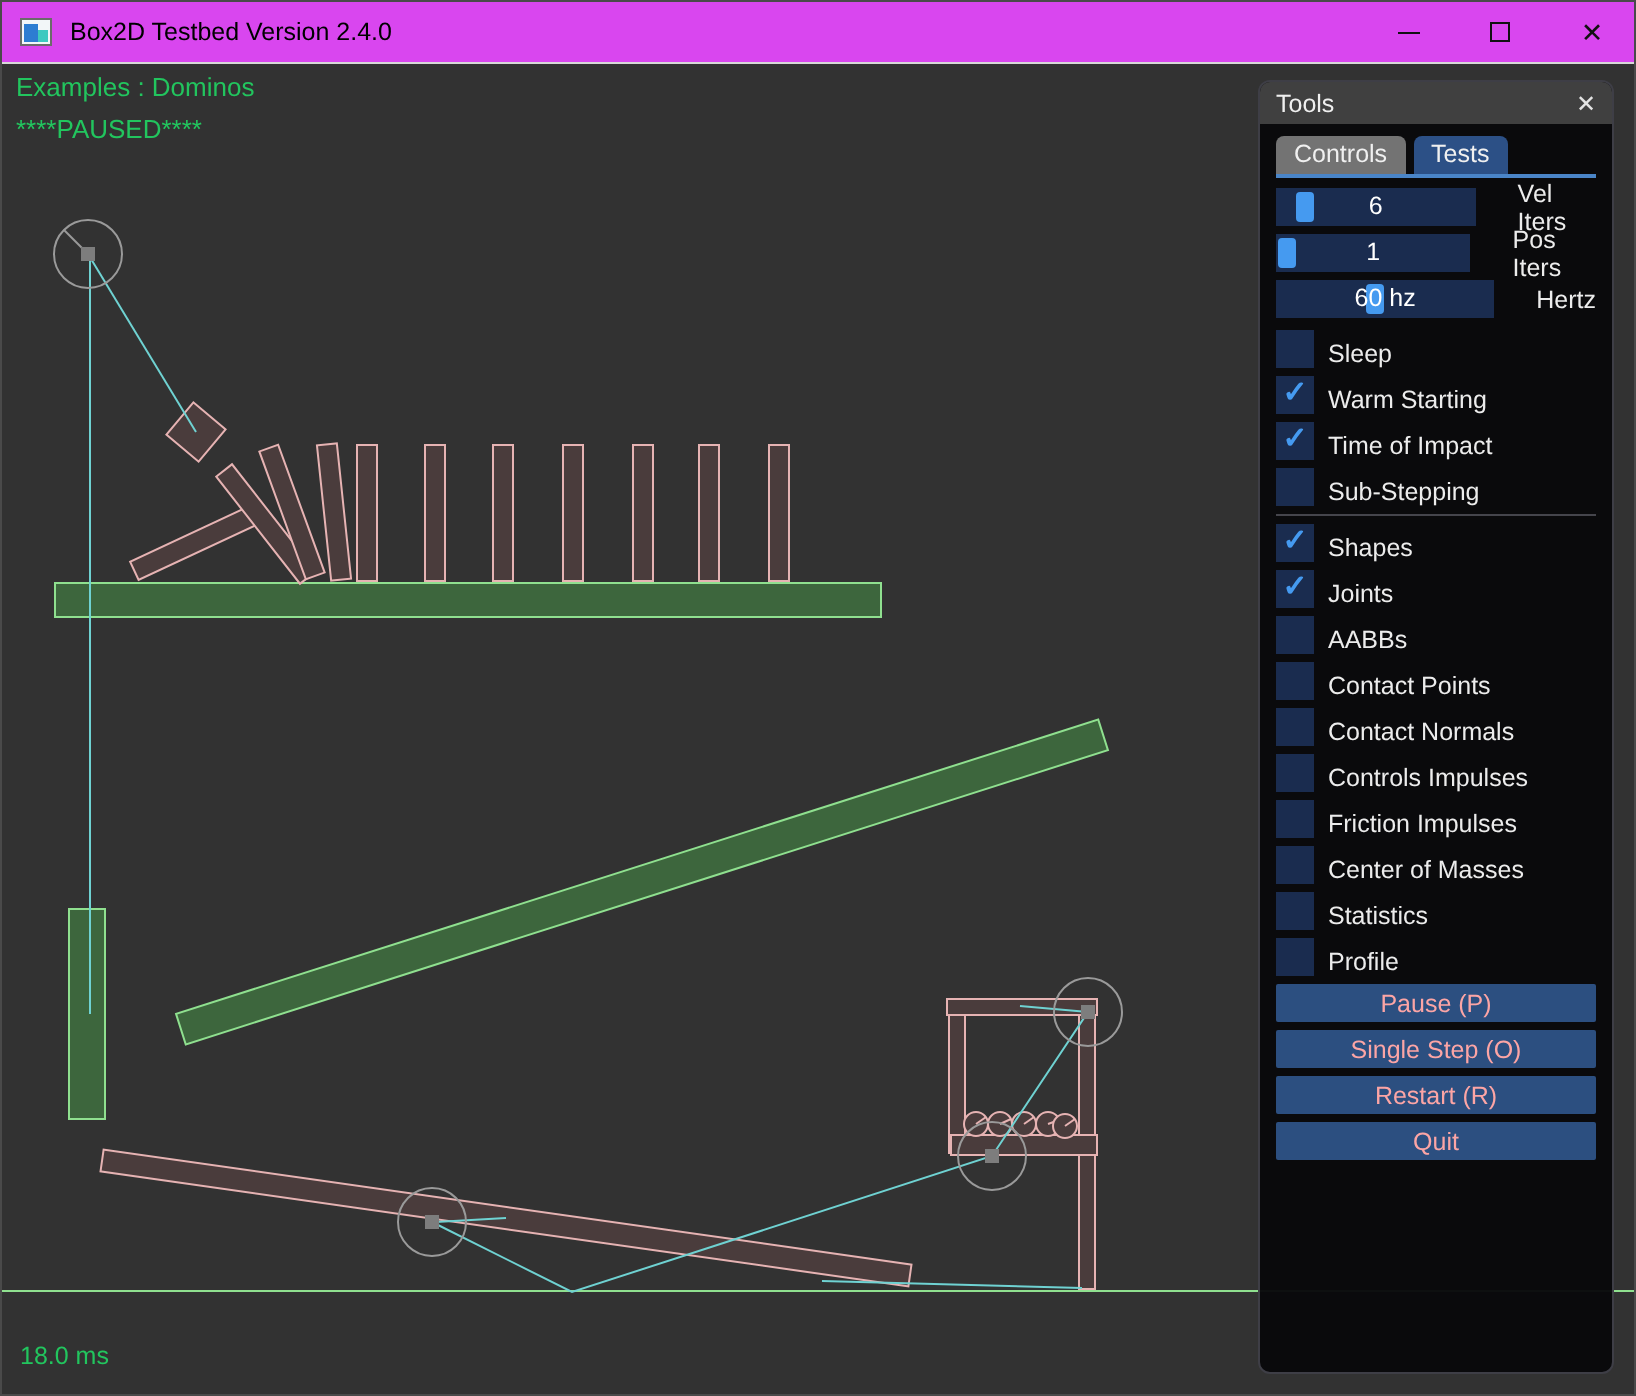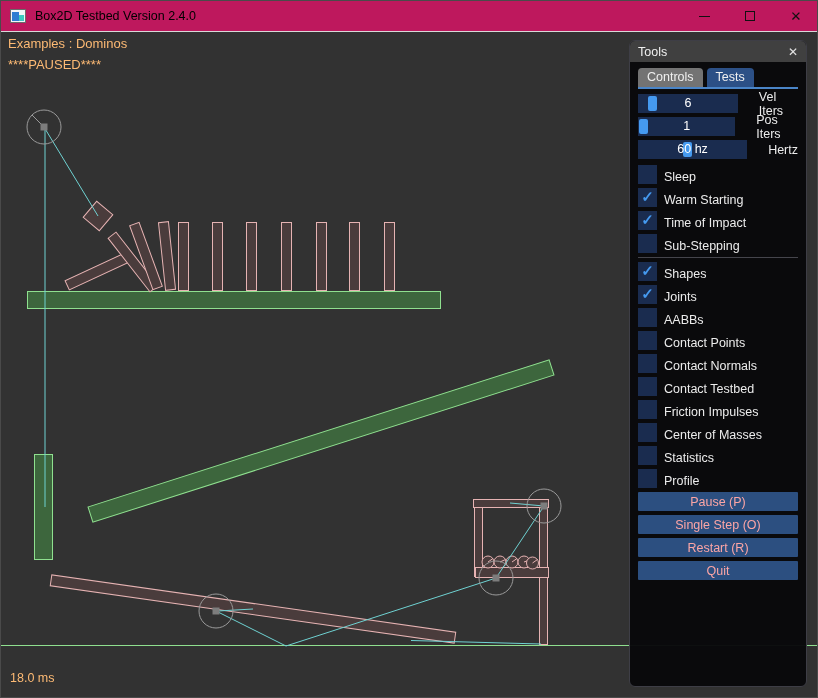--- a/index.html
+++ b/index.html
@@ -1,31 +1,31 @@
 <!DOCTYPE html>
 <html><head>
 <meta charset="utf-8">
 <style>
   *{box-sizing:border-box;margin:0;padding:0}
   html,body{width:818px;height:698px;overflow:hidden}
   body{position:relative;font-family:"Liberation Sans",sans-serif;background:#323232;border:1px solid #4a4a4a}
 
   
-  .titlebar{position:absolute;top:0;left:0;width:818px;height:31px;background:#be185d;display:flex;align-items:center;z-index:60;border-bottom:1px solid #d8d8d8}
+  .titlebar{position:absolute;top:0;left:0;width:818px;height:31px;background:#d946ef;display:flex;align-items:center;z-index:60;border-bottom:1px solid #d8d8d8}
   .app-icon{margin-left:9px;display:flex;align-items:center}
   .window-title{margin-left:9px;font-size:12.5px;color:#000}
   .win-controls{margin-left:auto;display:flex;height:100%}
   .win-btn{width:46px;height:100%;display:flex;align-items:center;justify-content:center;color:#111;font-size:13.5px;font-weight:400;cursor:default}
   .glyph-min{width:11px;height:1px;background:#111;display:block}
   .glyph-max{width:10px;height:10px;border:1.2px solid #111;display:block}
 
   
   .canvas{position:absolute;top:31px;left:0;width:818px;height:667px;background:#323232}
   svg.scene{position:absolute;top:0;left:0;display:block}
-  .hud{position:absolute;color:#fdba74;font-size:13px;white-space:pre;z-index:5}
+  .hud{position:absolute;color:#22c55e;font-size:13px;white-space:pre;z-index:5}
   #hud-example{top:4px;left:7px}
   #hud-paused{top:25px;left:7px}
   #hud-ms{top:639px;left:9px;font-size:12.5px}
 
   
   .s-green{fill:#3d663d;stroke:#8fe08f;stroke-width:1}
   .gline{stroke:#8fe08f;stroke-width:1;shape-rendering:crispEdges}
   .s-pink{fill:#4a3c3c;stroke:#e6b3b3;stroke-width:1}
   .s-joint{stroke:#6fd2d2;stroke-width:1;fill:none}
   .s-gray{stroke:#9a9a9a;stroke-width:1;fill:none}
@@ -266,21 +266,21 @@
         <div class="check-row">
           <span class="checkbox">
               <span class="tick">✓</span>
             </span>
           <span class="check-label">Contact Normals</span>
         </div>
         <div class="check-row">
           <span class="checkbox">
               <span class="tick">✓</span>
             </span>
-          <span class="check-label">Contact Testbed</span>
+          <span class="check-label">Controls Impulses</span>
         </div>
         <div class="check-row">
           <span class="checkbox">
               <span class="tick">✓</span>
             </span>
           <span class="check-label">Friction Impulses</span>
         </div>
         <div class="check-row">
           <span class="checkbox">
               <span class="tick">✓</span>

